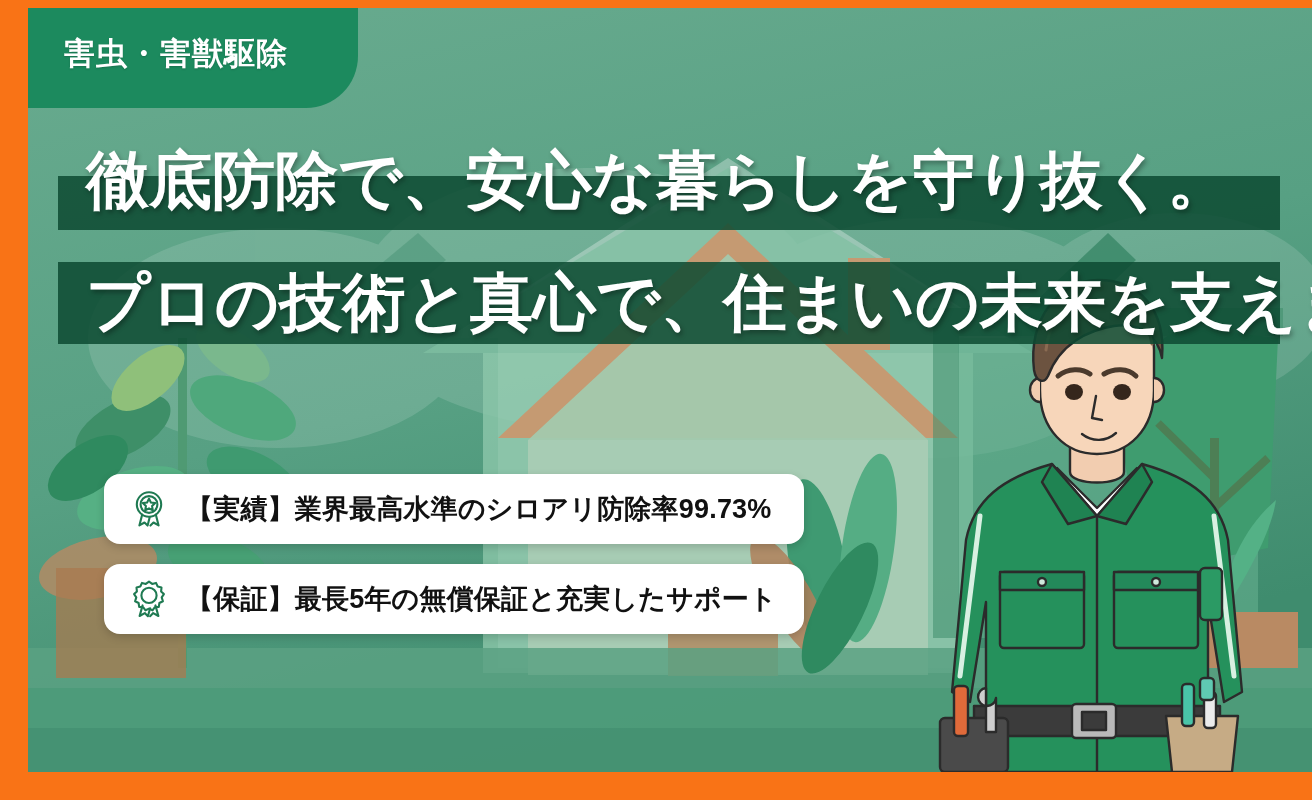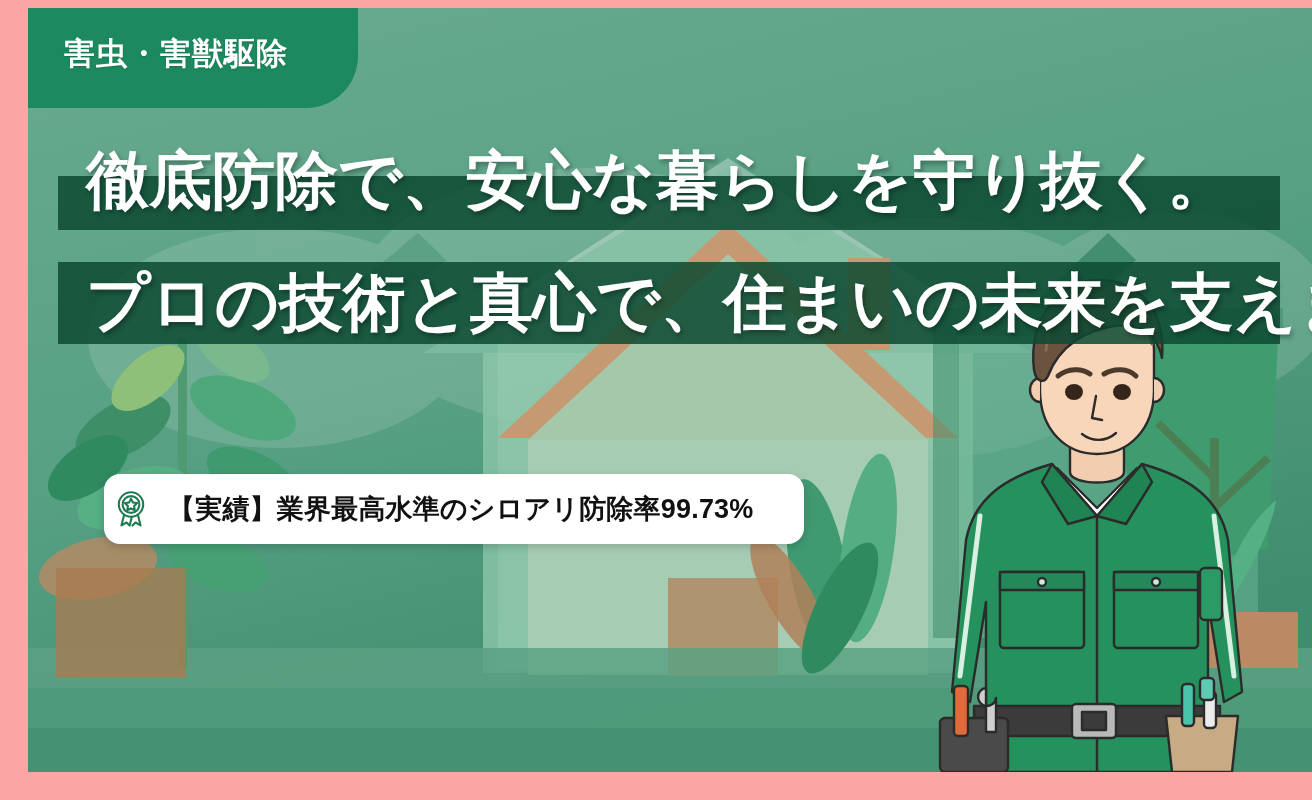--- a/index.html
+++ b/index.html
@@ -11,21 +11,21 @@
     width: 1312px;
     height: 800px;
     overflow: hidden;
     font-family: "Liberation Sans", "DejaVu Sans", sans-serif;
   }
 
   .banner {
     position: relative;
     width: 1312px;
     height: 800px;
-    background: #fca5a5;
+    background: #f97316;
     overflow: hidden;
   }
 
   
   .panel {
     position: absolute;
     left: 28px;
     top: 8px;
     width: 1284px;
     height: 764px;
@@ -113,21 +113,21 @@
   }
   .pill {
     position: relative;
     display: flex;
     align-items: center;
     height: 70px;
     background: #ffffff;
     border-radius: 16px;
     box-shadow: 0 3px 9px rgba(0,0,0,0.17);
     margin-bottom: 20px;
-    padding-left: 6px;
+    padding-left: 24px;
     padding-right: 26px;
     width: fit-content;
     min-width: 700px;
     box-sizing: border-box;
   }
   .pill-icon {
     flex: 0 0 auto;
     width: 42px;
     height: 42px;
     margin-right: 16px;
@@ -338,17 +338,28 @@
             <circle cx="21" cy="16.5" r="8.4"></circle>
             <path d="M21 10.6 l1.9 3.9 4.3 .6 -3.1 3 .7 4.3 -3.8 -2 -3.8 2 .7 -4.3 -3.1 -3 4.3 -.6 Z"></path>
             <path d="M14.2 26.6 L11.4 37.4 l5.1 -2.9 3.1 3.1 2.1 -8.3"></path>
             <path d="M27.8 26.6 L30.6 37.4 l-5.1 -2.9 -3.1 3.1"></path>
           </svg>
         </span>
         <span class="pill-text">【実績】業界最高水準のシロアリ防除率99.73%</span>
       </div>
 
 
+      <div class="pill">
+        <span class="pill-icon">
+          <svg width="42" height="42" viewBox="0 0 42 42" fill="none" stroke="#1f7a52" stroke-width="2.1" stroke-linejoin="round" stroke-linecap="round">
+            <path d="M21 3.6 l3.2 2.3 3.8 -1 1.7 3.6 3.8 1 -0.4 3.9 2.8 2.7 -2.2 3.3 1.2 3.8 -3.5 1.8 -0.6 3.9 -3.9 .3 -2.4 3.1 -3.5 -1.7 -3.5 1.7 -2.4 -3.1 -3.9 -.3 -.6 -3.9 -3.5 -1.8 1.2 -3.8 -2.2 -3.3 2.8 -2.7 -.4 -3.9 3.8 -1 1.7 -3.6 3.8 1 Z"></path>
+            <circle cx="21" cy="17.4" r="7.6"></circle>
+            <path d="M14.6 27.4 L11.6 38 l5.2 -2.9 3.1 3.1 2.2 -7.9"></path>
+            <path d="M27.4 27.4 L30.4 38 l-5.2 -2.9 -3.1 3.1"></path>
+          </svg>
+        </span>
+        <span class="pill-text">【保証】最長5年の無償保証と充実したサポート</span>
+      </div>
 
     </div>
 
   </div>
 </div>
 
 </body></html>

